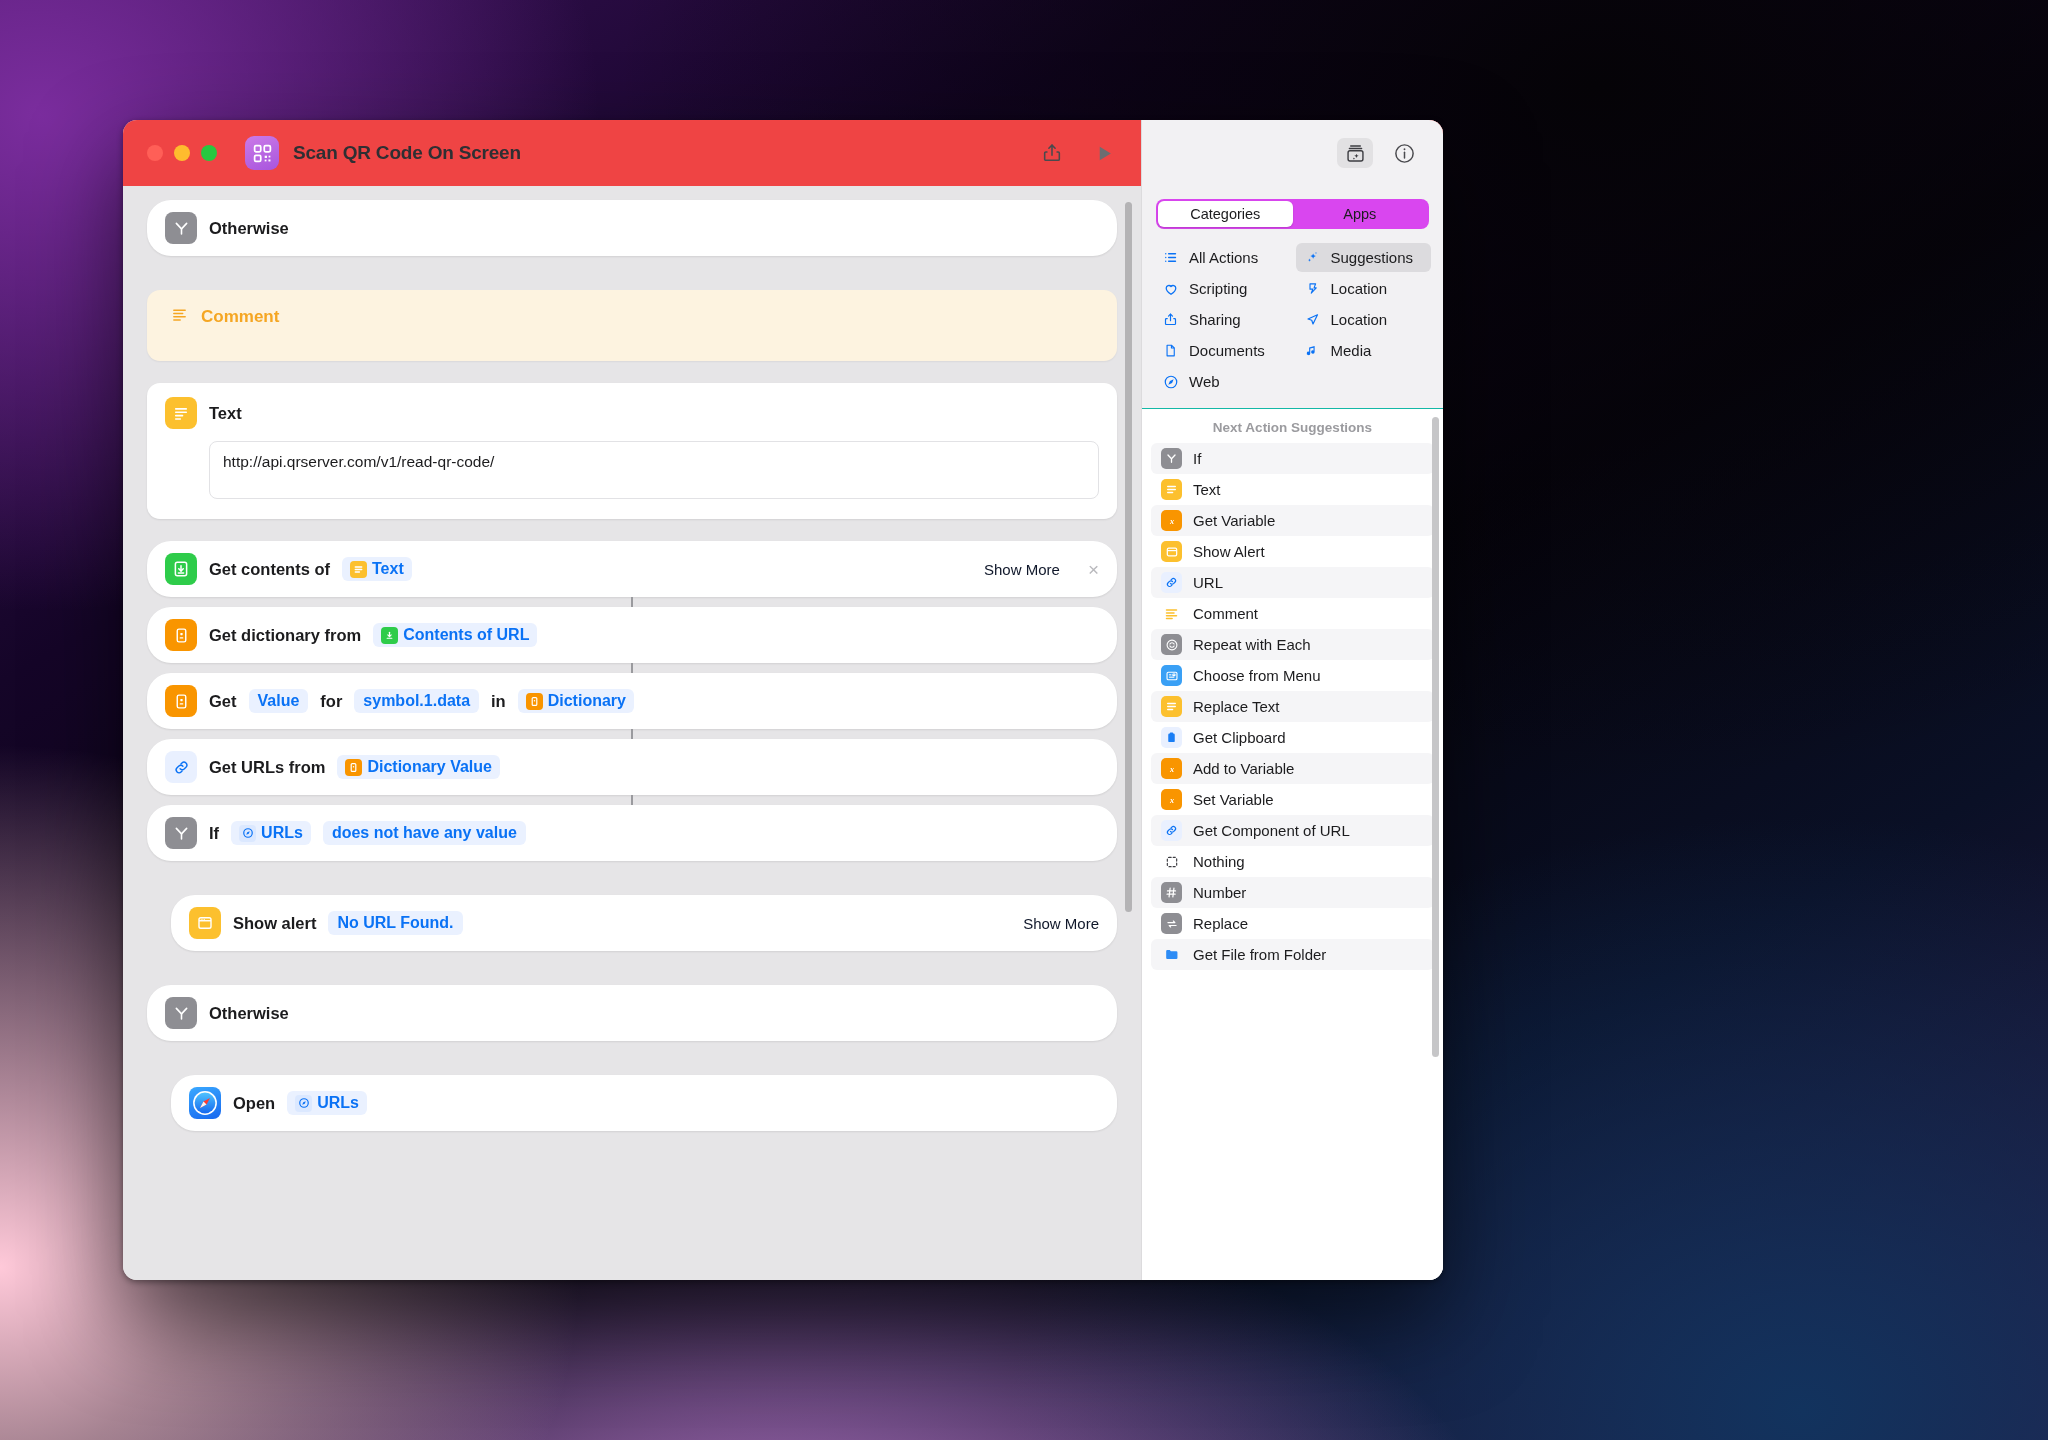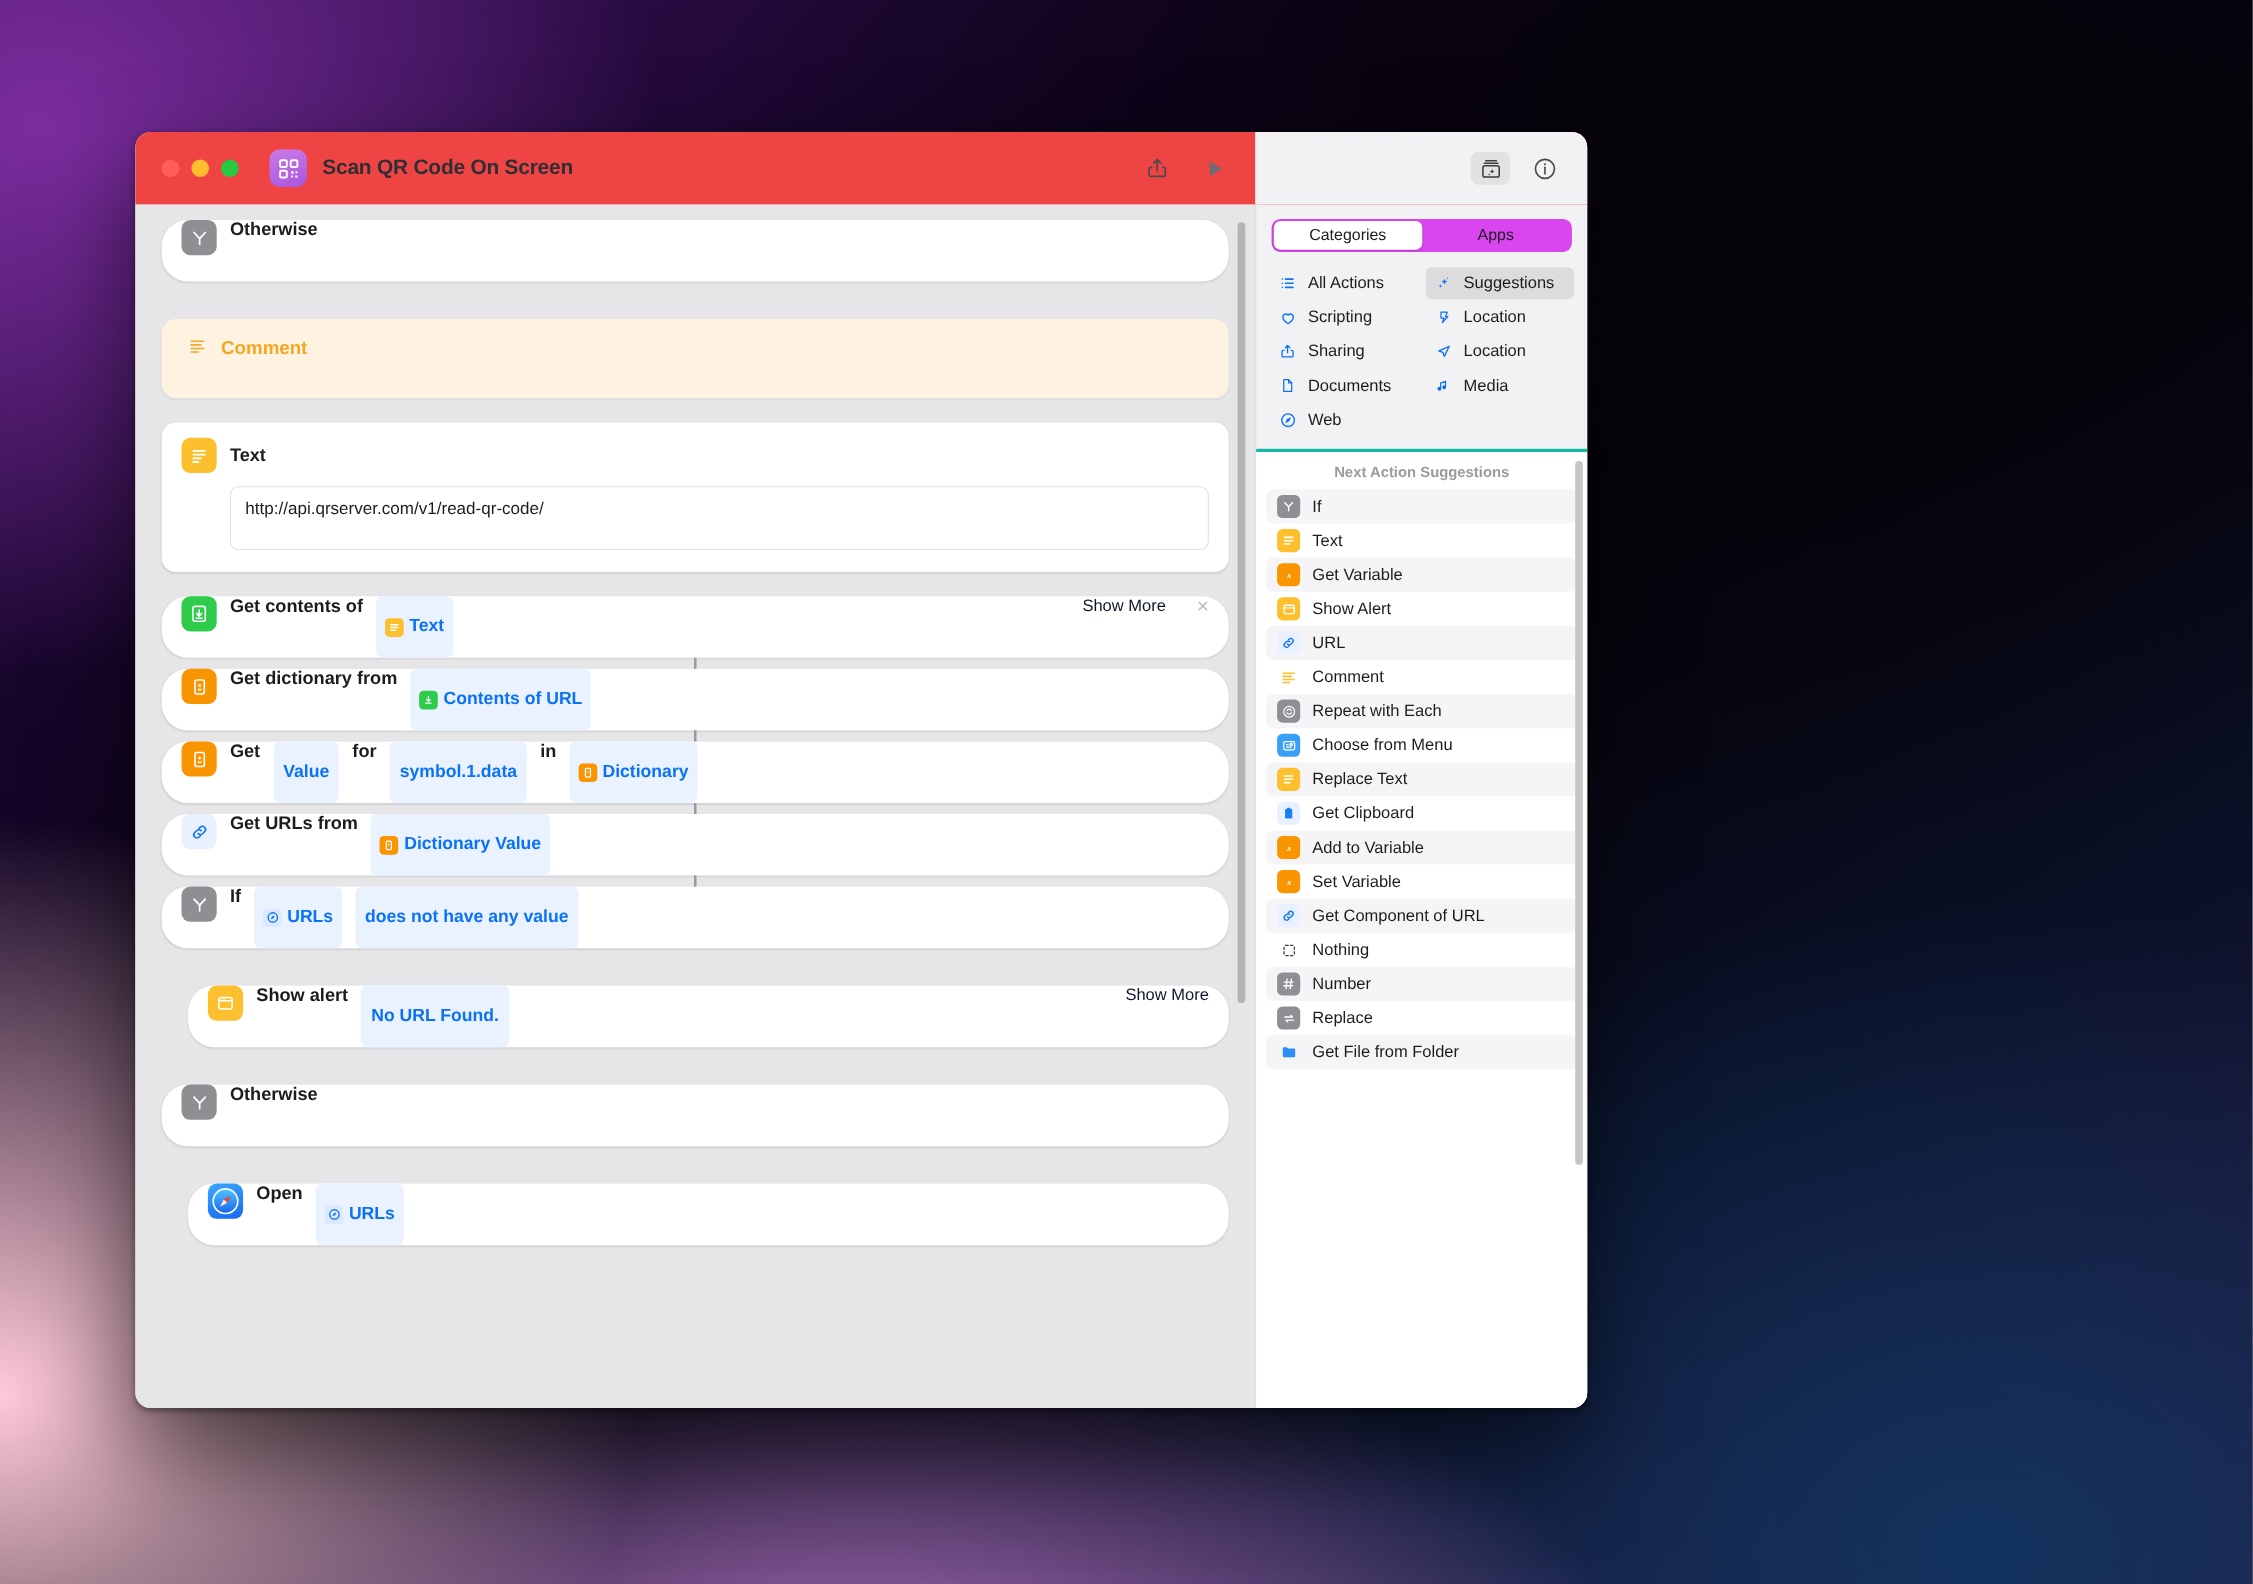--- a/index.html
+++ b/index.html
@@ -131,20 +131,21 @@
     border-radius: 13px;
     box-shadow: 0 1px 2px rgba(0,0,0,0.09);
     position: relative;
   }
 
   .row-wrap { position: relative; padding: 0 24px; }
   .row-wrap.indent { padding-left: 48px; }
 
   .action-row {
     display: flex;
+    align-items: center;
     min-height: 56px;
     padding: 0 18px;
     gap: 12px;
     border-radius: 24px;
   }
   .action-row .spacer { flex: 1 1 auto; }
 
   .gap-sm { height: 10px; }
   .gap-md { height: 22px; }
   .gap-lg { height: 34px; }
@@ -305,21 +306,21 @@
     box-shadow: 0 1px 2px rgba(0,0,0,0.16);
     font-weight: 400;
   }
 
   #cats {
     padding: 14px 12px 12px 12px;
     display: grid;
     grid-template-columns: 1fr 1fr;
     column-gap: 6px;
     row-gap: 2px;
-    border-bottom: 3px solid #14b8a6;
+    border-bottom: 1px solid #14b8a6;
   }
   .cat {
     display: flex; align-items: center; gap: 10px;
     height: 29px;
     padding: 0 8px;
     border-radius: 6px;
     font-size: 15px;
     color: #1c1c1e;
     white-space: nowrap;
   }

